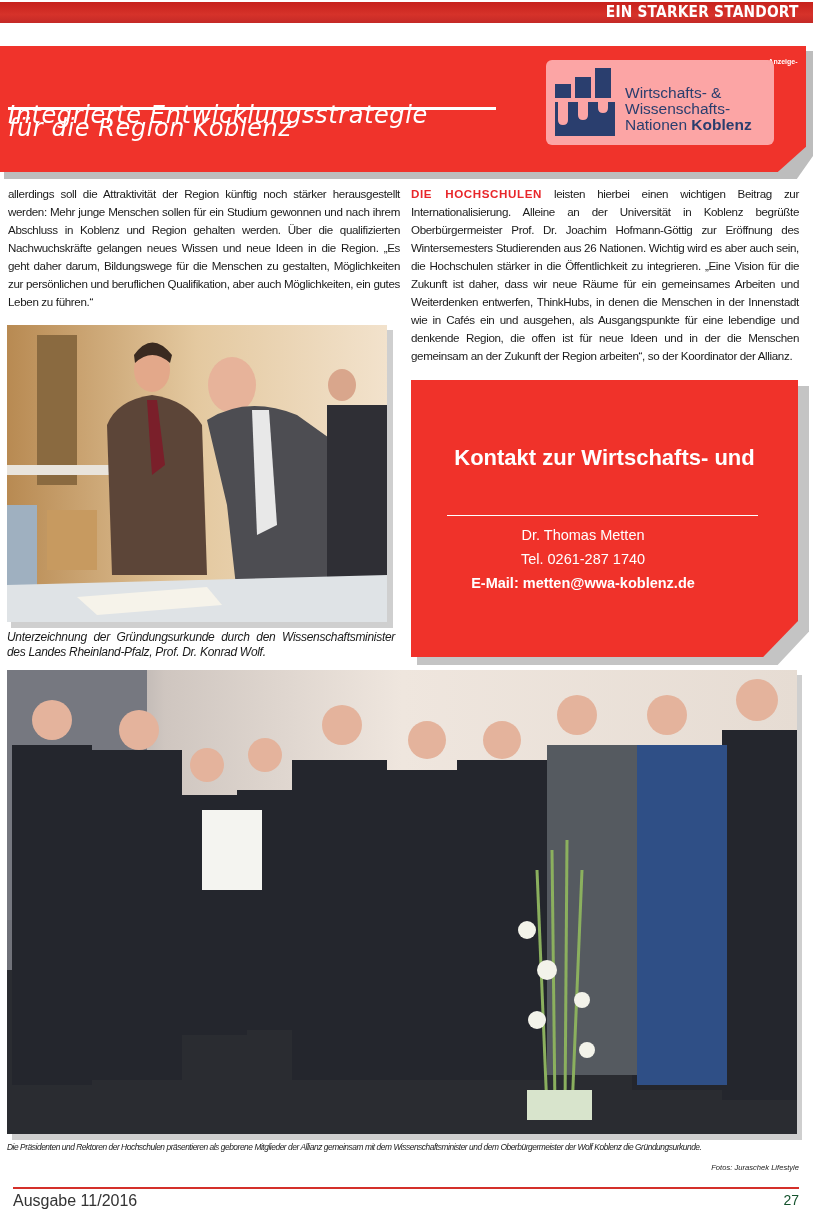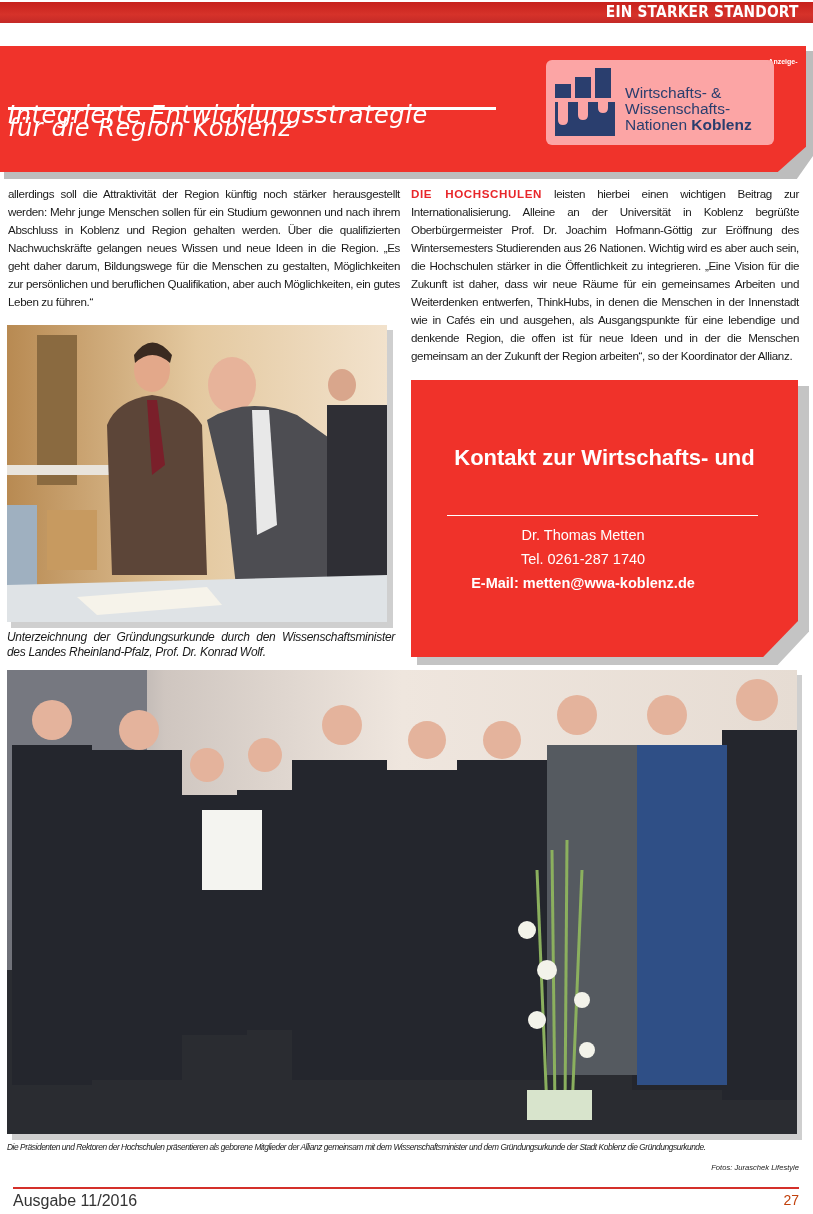--- a/index.html
+++ b/index.html
@@ -64,21 +64,21 @@
                    color: #fff; font-weight: bold; font-size: 22px; line-height: 30px; }
   .contact-rule { position: absolute; left: 447px; top: 515px; width: 311px; height: 1px; background: #fff; }
   .contact-line { position: absolute; left: 411px; width: 344px; text-align: center; color: #fff; font-size: 14.5px; }
   .contact-name { top: 527px; }
   .contact-tel { top: 551px; }
   .contact-mail { top: 575px; font-weight: bold; }
 
   
   .footer-rule { position: absolute; left: 13px; top: 1187px; width: 786px; height: 2px; background: #d4302a; }
   .footer-left { position: absolute; left: 13px; top: 1192px; font-size: 16px; color: #333; }
-  .footer-right { position: absolute; right: 14px; top: 1192px; font-size: 14px; color: #c2410c; }
+  .footer-right { position: absolute; right: 14px; top: 1192px; font-size: 14px; color: #14532d; }
 </style>
 </head>
 <body>
 
 <div class="topbar">
   <span class="topbar-title">EIN STARKER STANDORT</span>
 </div>
 
 <div class="banner-shadow"></div>
 <div class="banner"></div>
@@ -196,18 +196,18 @@
     <g fill="#f3f3ea">
       <circle cx="520" cy="260" r="9"></circle>
         <circle cx="540" cy="300" r="10"></circle>
         <circle cx="575" cy="330" r="8"></circle>
       <circle cx="530" cy="350" r="9"></circle>
         <circle cx="580" cy="380" r="8"></circle>
     </g>
     <rect x="520" y="420" width="65" height="30" fill="#d8e4cc"></rect>
   </svg>
 </div>
-<div class="caption caption2">Die Präsidenten und Rektoren der Hochschulen präsentieren als geborene Mitglieder der Allianz gemeinsam mit dem Wissenschaftsminister und dem Gründungsurkunde der Stadt Koblenz die Gründungsurkunde.</div>
+<div class="caption caption2">Die Präsidenten und Rektoren der Hochschulen präsentieren als geborene Mitglieder der Allianz gemeinsam mit dem Wissenschaftsminister und dem Oberbürgermeister der Wolf Koblenz die Gründungsurkunde.</div>
 <div class="credit">Fotos: Juraschek Lifestyle</div>
 
 <div class="footer-rule"></div>
 <div class="footer-left">Ausgabe 11/2016</div>
 <div class="footer-right">27</div>
 
 </body></html>

